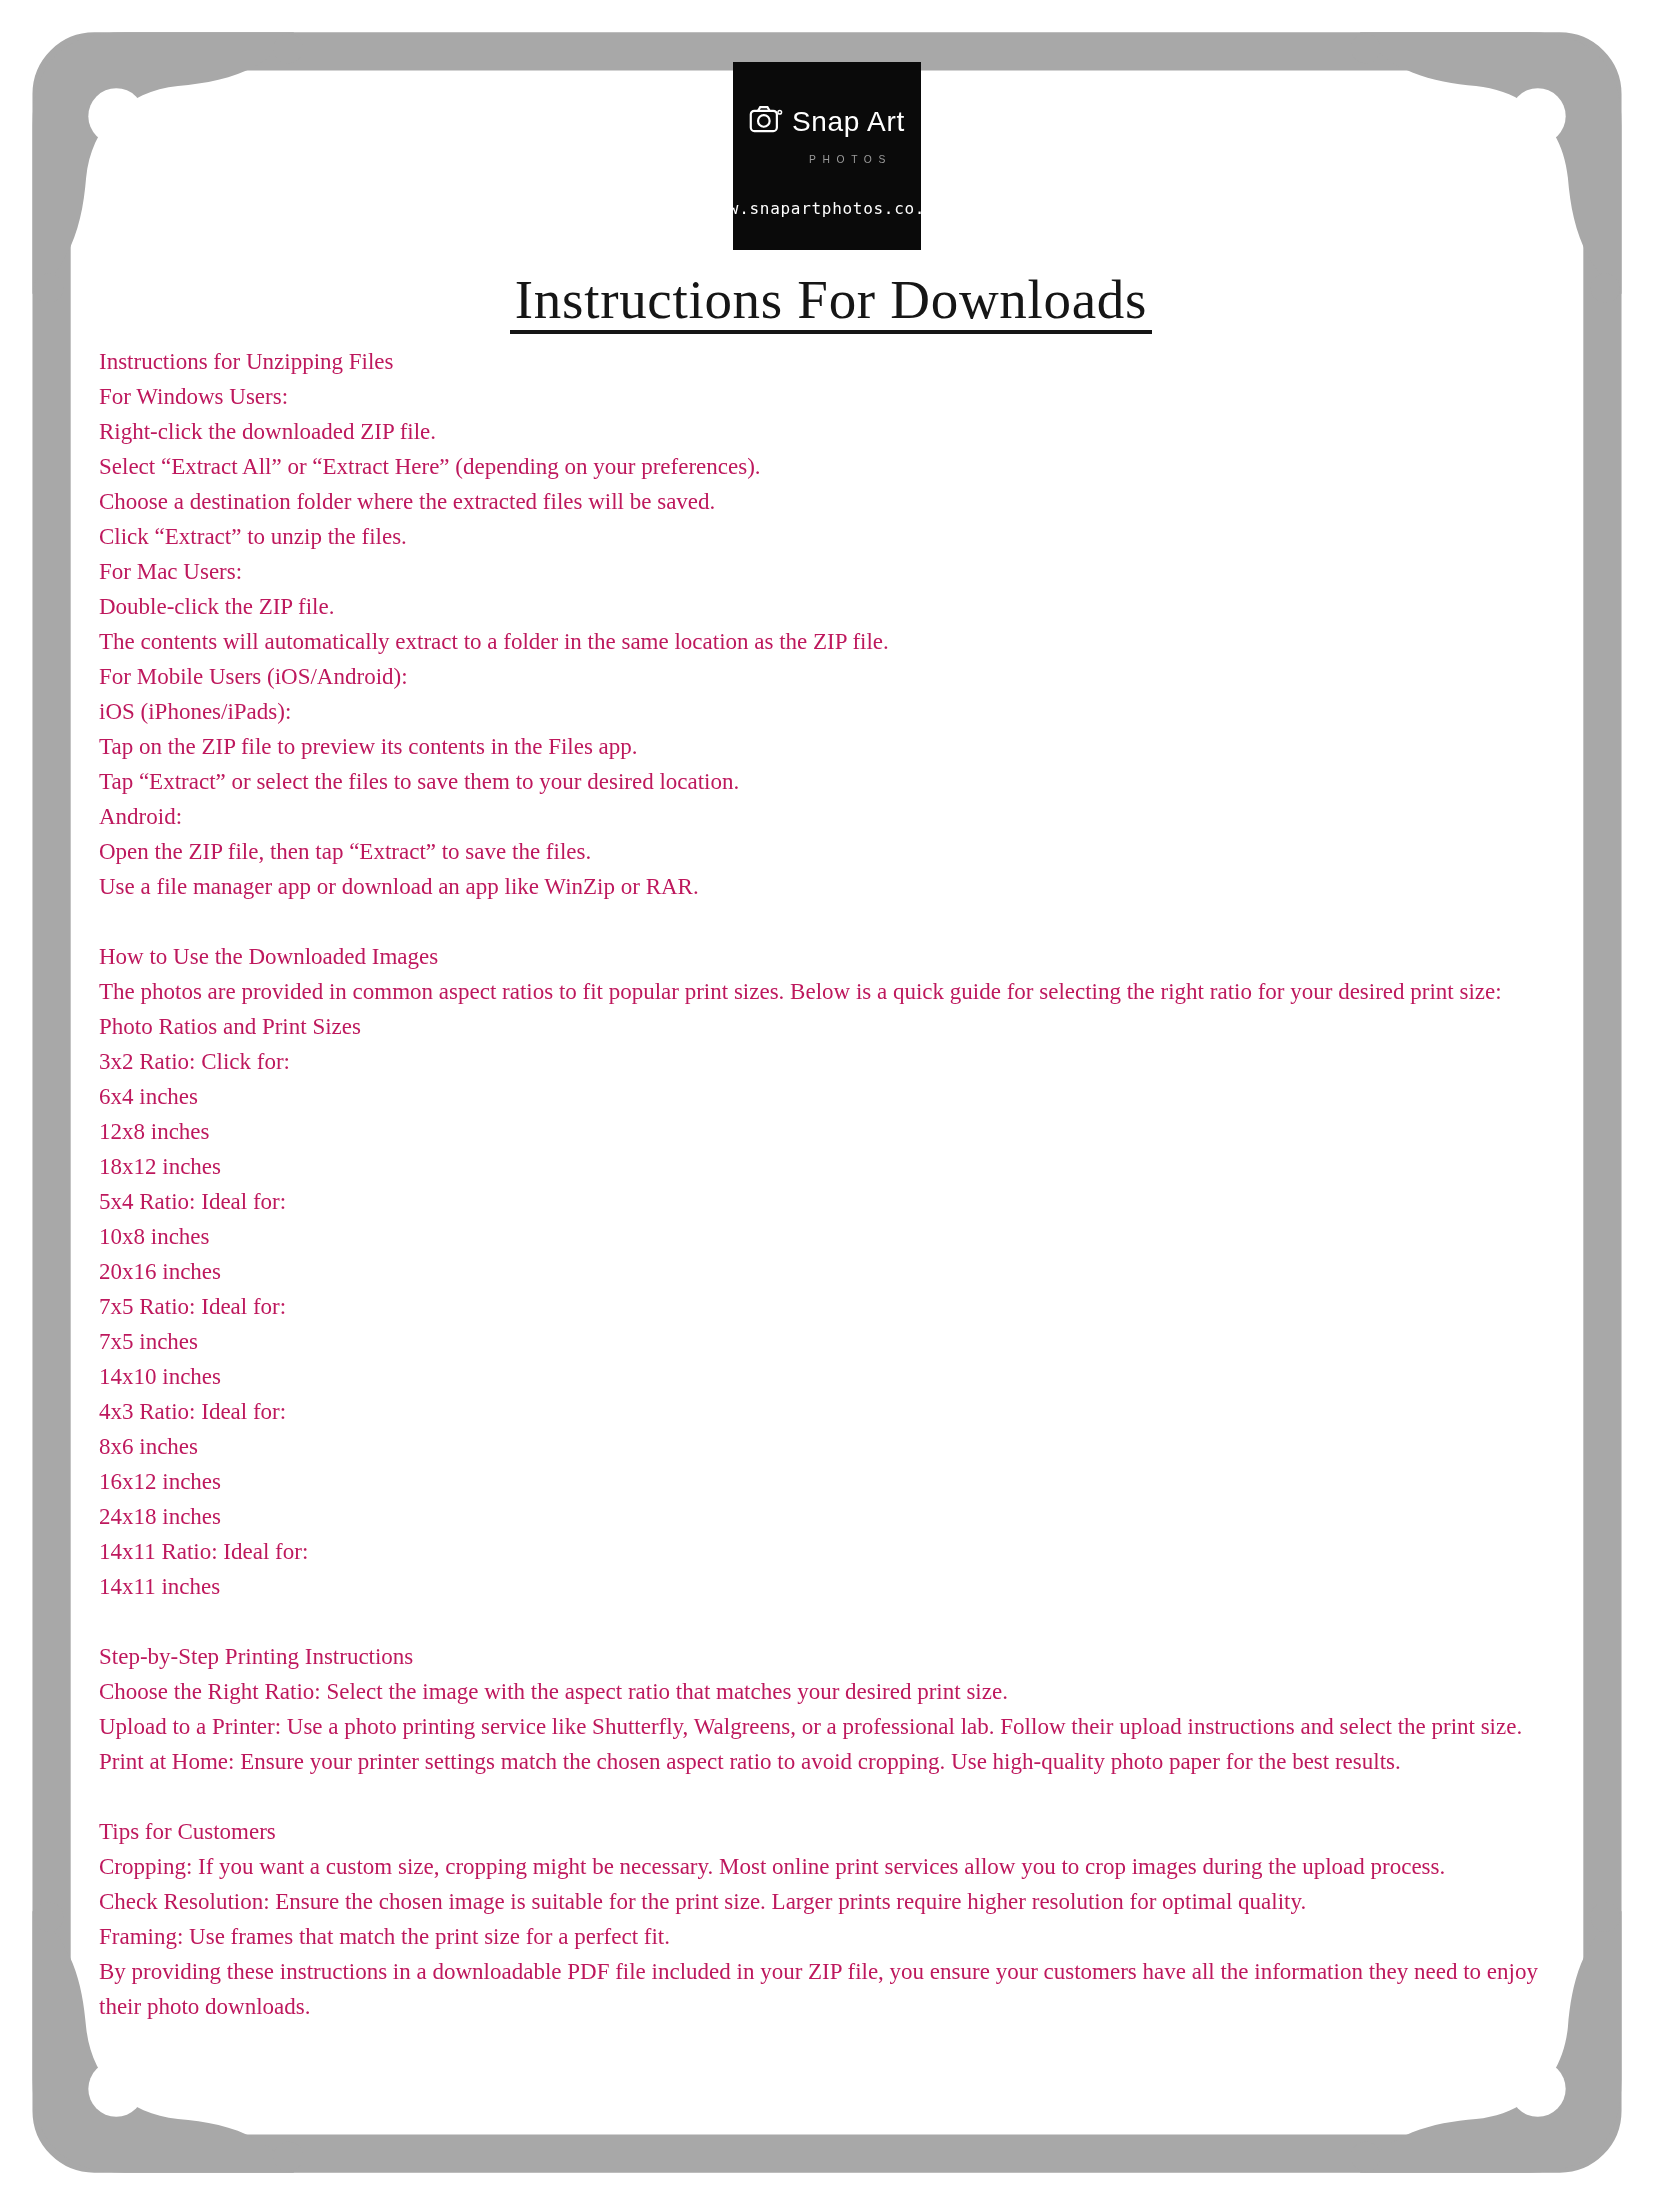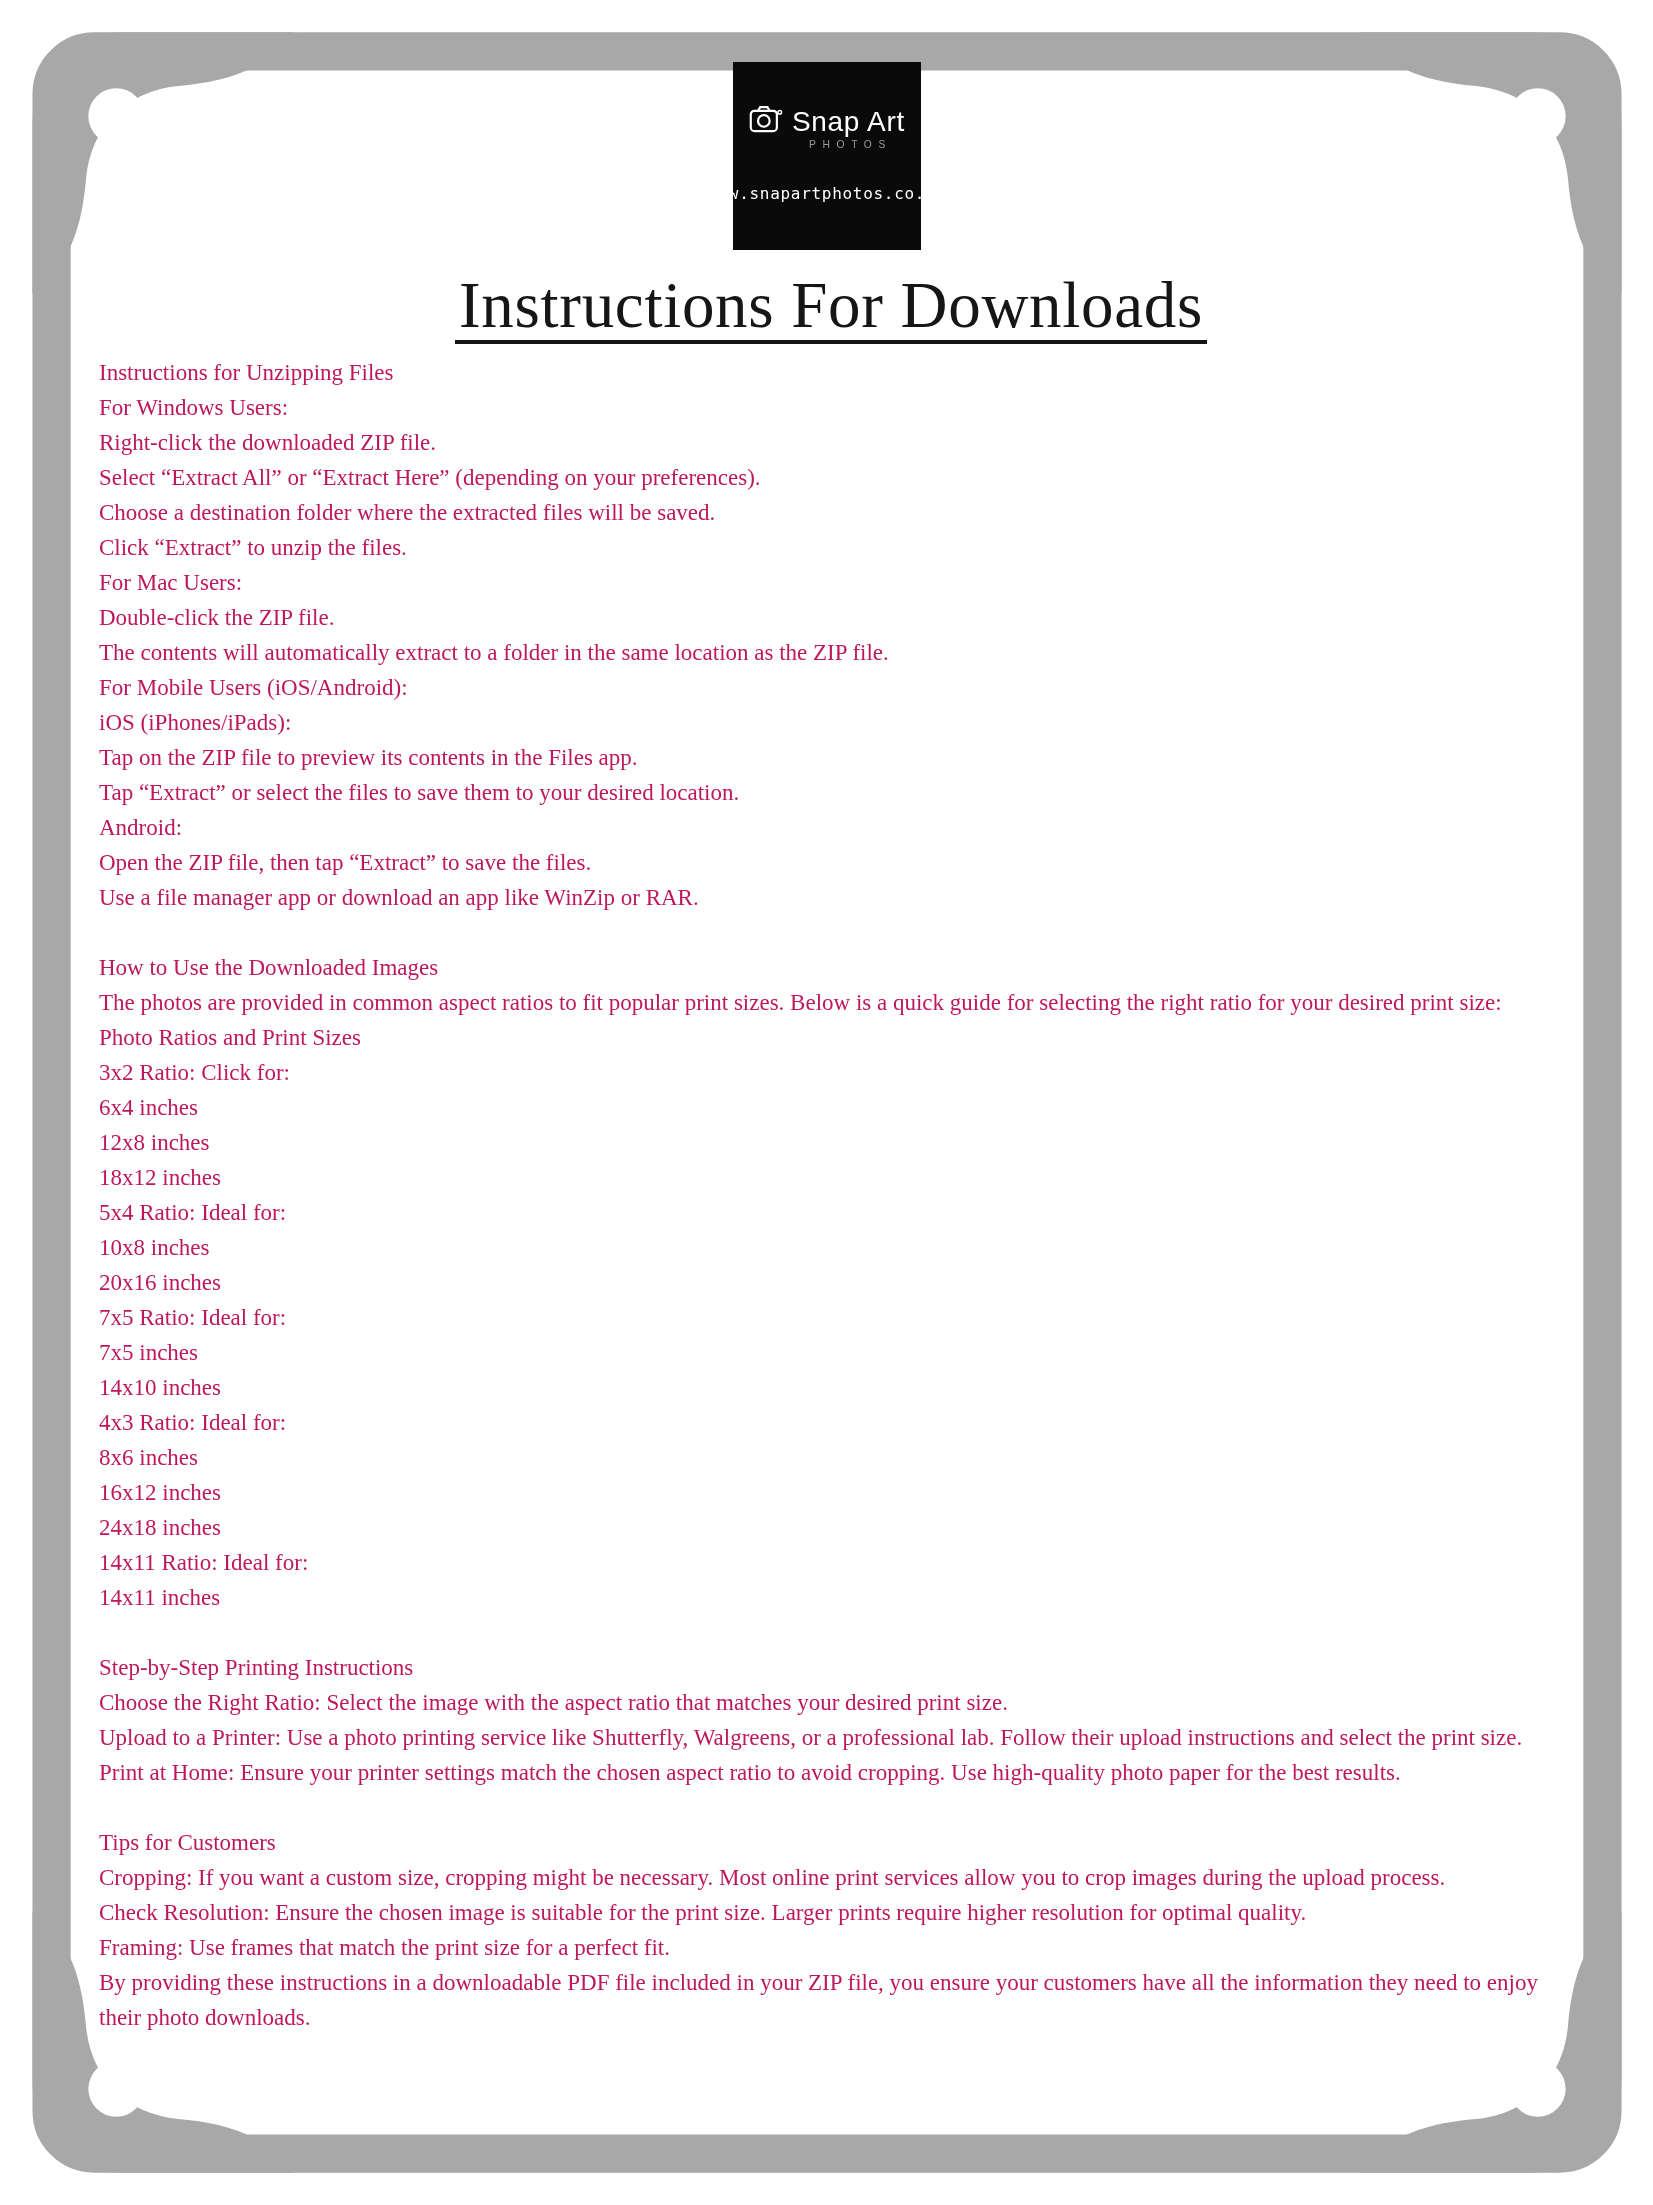--- a/index.html
+++ b/index.html
@@ -43,21 +43,21 @@
     font-size: 28px;
     font-family: "Liberation Sans", sans-serif;
     letter-spacing: 0.7px;
     white-space: nowrap;
   }
   .logo-sub {
     color: #9b9b9b;
     font-size: 10.3px;
     font-family: "Liberation Sans", sans-serif;
     letter-spacing: 6.6px;
-    margin-top: 1px;
+    margin-top: 16px;
     margin-left: 47px;
   }
   .logo-site {
     color: #ffffff;
     font-size: 16px;
     font-family: "DejaVu Sans Mono", monospace;
     margin-top: 34px;
     letter-spacing: 0.7px;
     white-space: nowrap;
   }
@@ -67,21 +67,21 @@
     left: 0;
     right: 0;
     z-index: 1;
   }
   .title-wrap {
     text-align: center;
     margin-top: 20.6px;
   }
   .page-title {
     display: inline-block;
-    font-size: 65px;
+    font-size: 55px;
     line-height: 1.05;
     color: #161616;
     border-bottom: 4.4px solid #161616;
     padding: 0 4.4px 1.5px 4.4px;
     letter-spacing: 0.7px;
     margin-left: 8px;
   }
   .body-text {
     margin: 10.3px 76px 0 99px;
     font-size: 23px;

